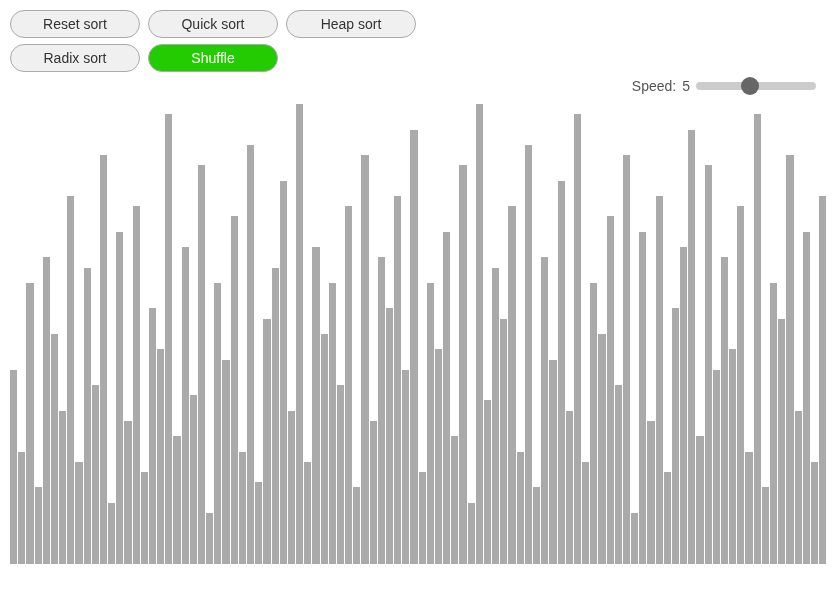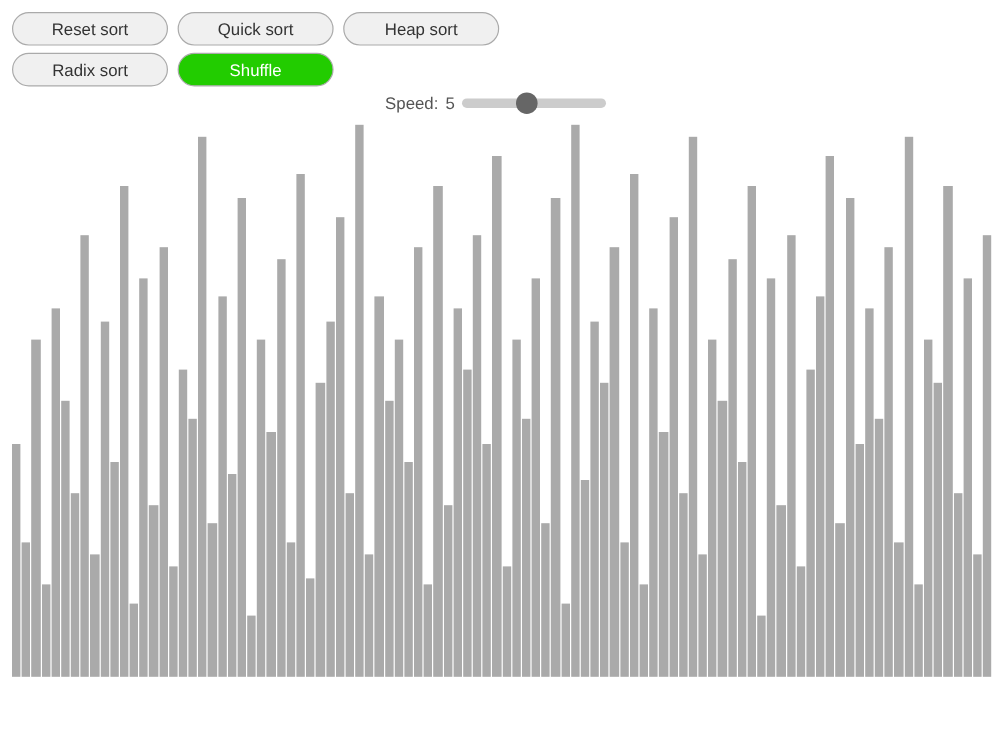--- a/index.html
+++ b/index.html
@@ -50,21 +50,21 @@
       padding: 5px 16px;
       font-size: 14px;
       cursor: pointer;
       color: #fff;
       min-width: 130px;
       text-align: center;
     }
     .speed-row {
       display: flex;
       align-items: center;
-      justify-content: center;
+      justify-content: flex-end;
       padding-right: 10px;
       gap: 6px;
       font-size: 14px;
       color: #555;
     }
     input[type=range] {
       -webkit-appearance: none;
       width: 120px;
       height: 8px;
       background: #ccc;

